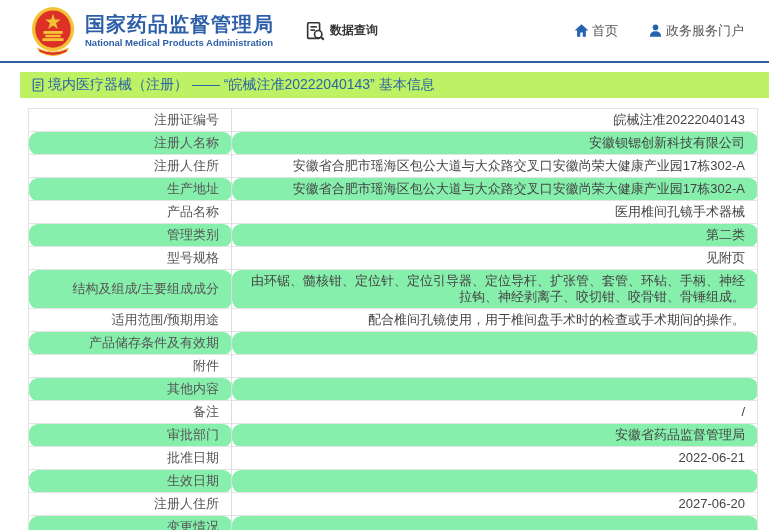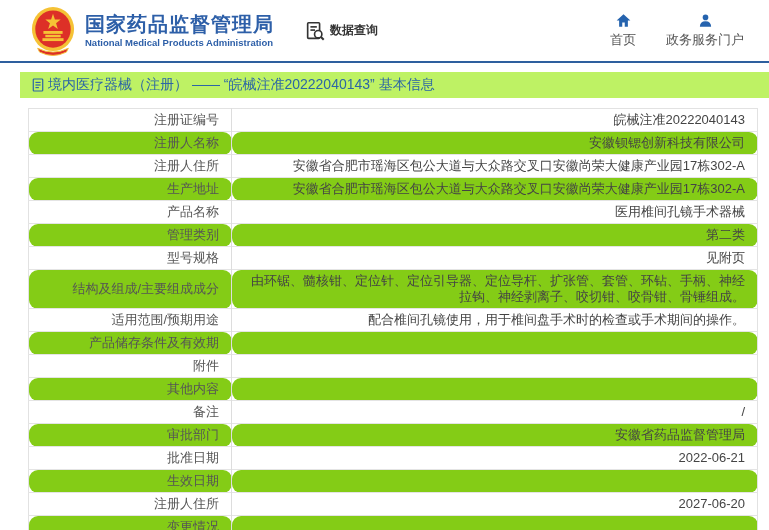--- a/index.html
+++ b/index.html
@@ -43,21 +43,21 @@
     color: #333;
     margin-left: 4px;
   }
   .top-nav {
     margin-left: auto;
     display: flex;
     gap: 30px;
   }
   .nav-item {
     display: flex;
-    flex-direction: column;
+    flex-direction: row;
     align-items: center;
     gap: 3px;
     cursor: pointer;
   }
   .nav-item svg { width: 15px; height: 15px; }
   .nav-label { font-size: 13px; color: #555; }
 
   
   .title-bar {
     margin: 9px 0 0 20px;
@@ -77,21 +77,21 @@
 
   
   .info-table {
     margin: 10px 0 0 28px;
     width: 730px;
     border-collapse: collapse;
     border: 1px solid #e2e2e2;
     table-layout: fixed;
   }
   .info-table tr { background: #fff; }
-  .info-table tr.alt { background: #84cc16; }
+  .info-table tr.alt { background: #86efac; }
   .info-table tr + tr { border-top: 1px solid #e4e4e4; }
   .info-table td {
     font-size: 13px;
     line-height: 16px;
     padding: 3px 12px;
     vertical-align: middle;
     border-radius: 9px;
   }
   .label-cell {
     width: 203px;

